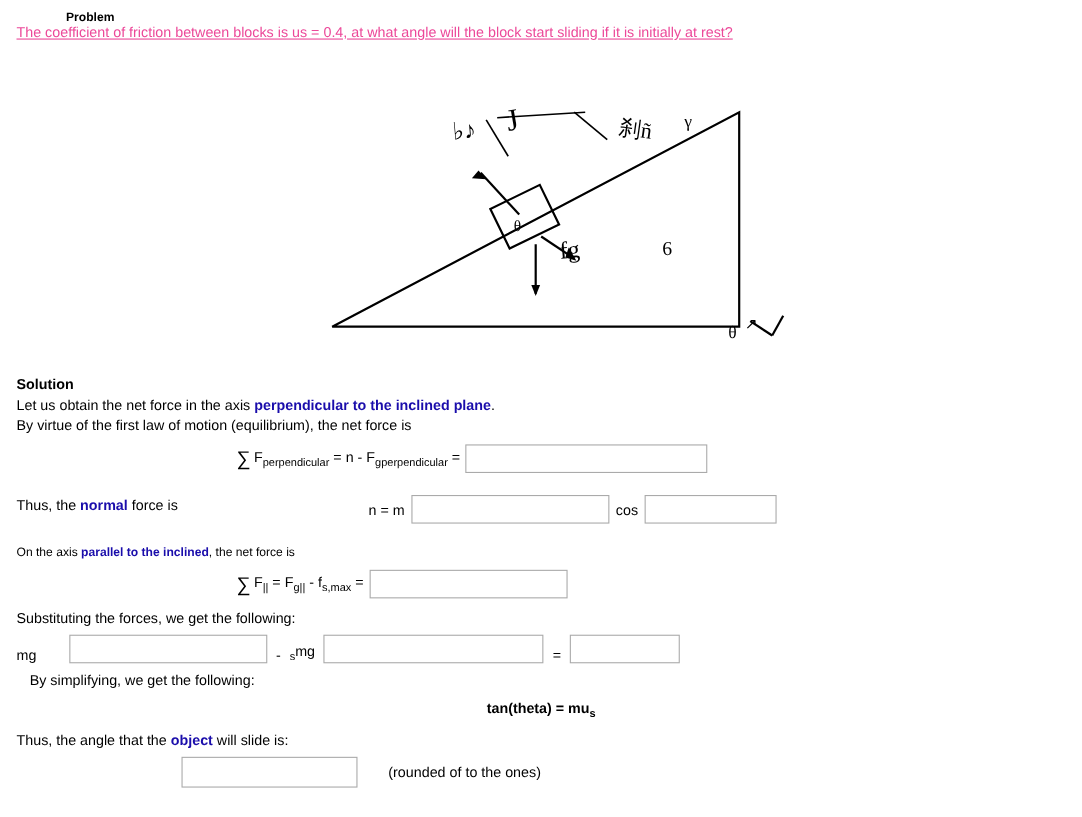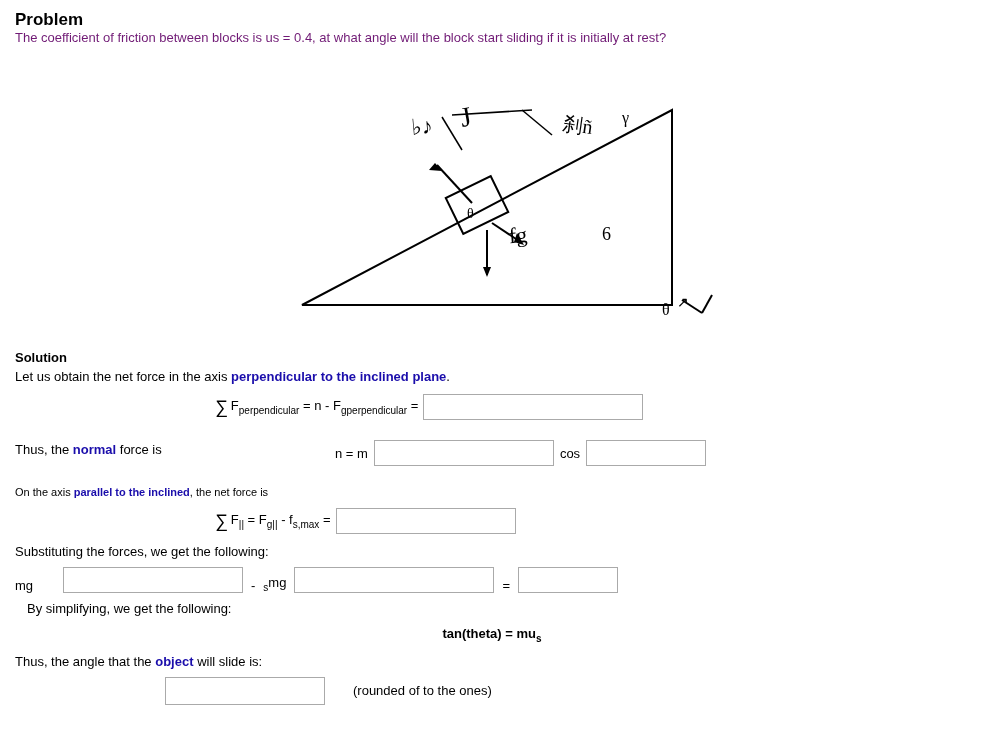--- a/index.html
+++ b/index.html
@@ -6,22 +6,22 @@
     body {
       font-family: Arial, sans-serif;
       font-size: 13px;
       background: #fff;
       color: #000;
       width: 984px;
       min-height: 743px;
       padding: 10px 15px;
     }
     .problem-section { margin-bottom: 10px; }
-    .problem-title { font-weight: bold; font-size: 17px; }
-    .problem-text { color: #701a75; font-size: 13px; }
+    .problem-title { font-weight: bold; font-size: 11px; margin-left: 45px; }
+    .problem-text { color: #ec4899; font-size: 13px; text-decoration: underline; }
     .diagram-container {
       display: flex;
       justify-content: center;
       margin: 5px 0 15px 0;
     }
     .diagram-area {
       width: 480px;
       height: 280px;
       position: relative;
       overflow: hidden;
@@ -90,20 +90,21 @@
   </div>
 </div>
 
 <div class="solution-section">
   <div class="solution-title">Solution</div>
 
   <div class="section-block">
     <div class="solution-text">
       <span>Let us obtain the net force in the axis </span><span class="highlight blue-text bold">perpendicular to the inclined plane</span><span>.</span>
     </div>
+    <div class="solution-text">By virtue of the first law of motion (equilibrium), the net force is</div>
   </div>
 
   <div style="display:flex; align-items:center; justify-content:flex-start; padding-left:200px; margin:10px 0;">
     <span style="font-size:18px;">∑</span>
     <span style="font-size:13px; margin-left:3px;"> F<sub>perpendicular</sub> = n - F<sub>gperpendicular</sub> =</span>
     <input type="text" style="width: 220px; margin-left: 5px; height: 26px; border: 1px solid rgb(170, 170, 170); font-size: 13px;">
   </div>
 
   <div style="display:flex; align-items:flex-start; margin:20px 0; gap:0;">
     <div style="flex:0 0 320px; font-size:13px; padding-top:2px;">

